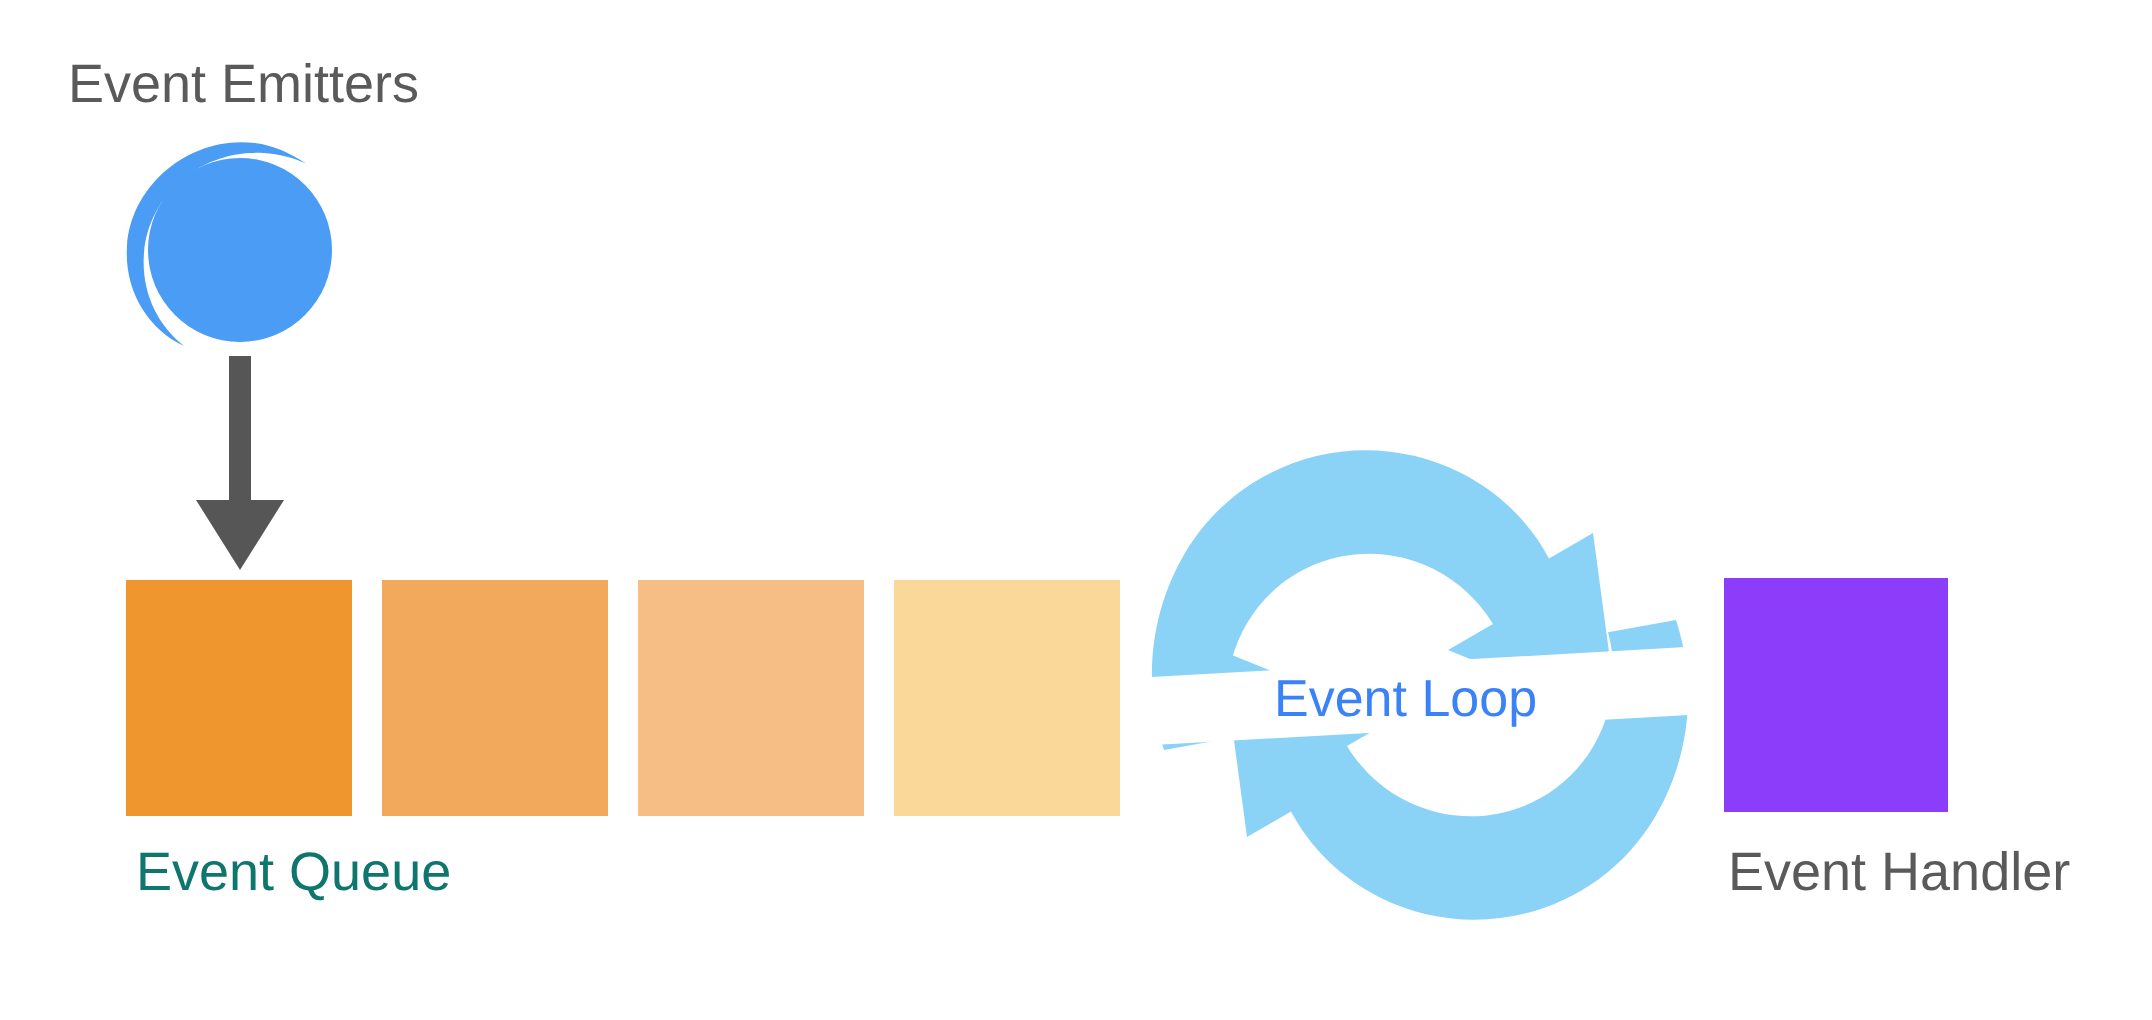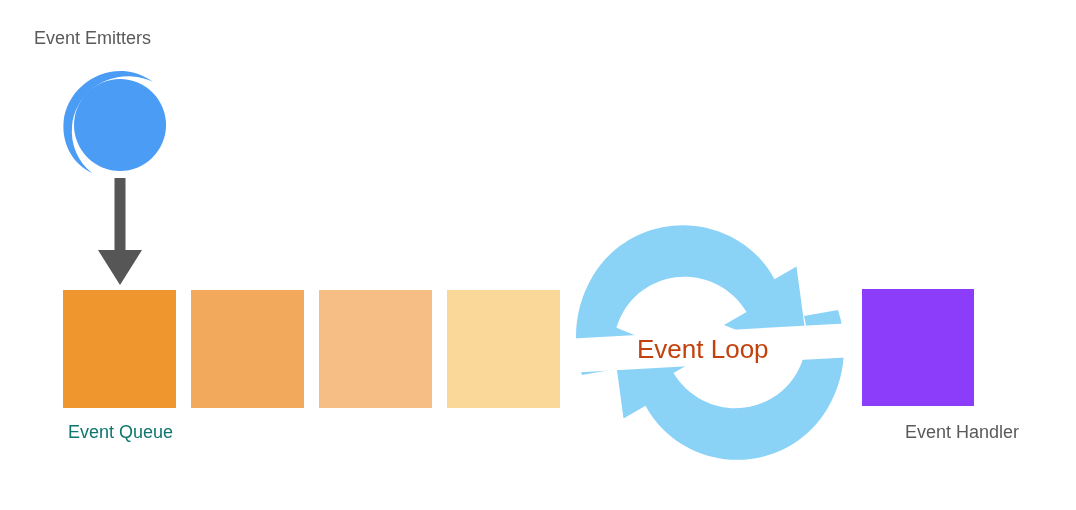--- a/index.html
+++ b/index.html
@@ -20,28 +20,28 @@
     left: 0;
     top: 0;
     width: 1076px;
     height: 510px;
   }
 
   
   .label {
     position: absolute;
     color: #5a5a5a;
-    font-size: 18px;
+    font-size: 27px;
     line-height: 1;
     white-space: nowrap;
     font-weight: 400;
   }
   #emitters-label { left: 34px; top: 29px; }
   #queue-label    { left: 68px; top: 423px; }
-  #handler-label  { left: 864px; top: 423px; margin-left: 41px; }
+  #handler-label  { left: 864px; top: 423px; }
   #loop-label {
     left: 637px;
     top: 336px;
     font-size: 26px;
     color: #545454;
   }
 
   
   #emitter-icon {
     position: absolute;
@@ -161,18 +161,18 @@
                  L131.0 155.0
                  L108.5 168.0
                  C115.5 179.5 125.5 189.1 138.0 195.4
                  C171.5 212.4 212.5 200.6 231.5 168.4
                  C242.0 150.6 244.2 129.9 239.0 111.1 Z"></path>
       </g>
     </svg>
   </div>
 
   <div class="loop-band"></div>
-  <div class="label" id="loop-label" style="color: #c2410c;">Event Loop</div>
+  <div class="label" id="loop-label" style="color: #3b82f6;">Event Loop</div>
 
   <div id="handler-box" style="background:#8b3dfa"></div>
   <div class="label" id="handler-label" style="color: rgb(90, 90, 90);">Event Handler</div>
 
 </div>
 
 </body></html>

